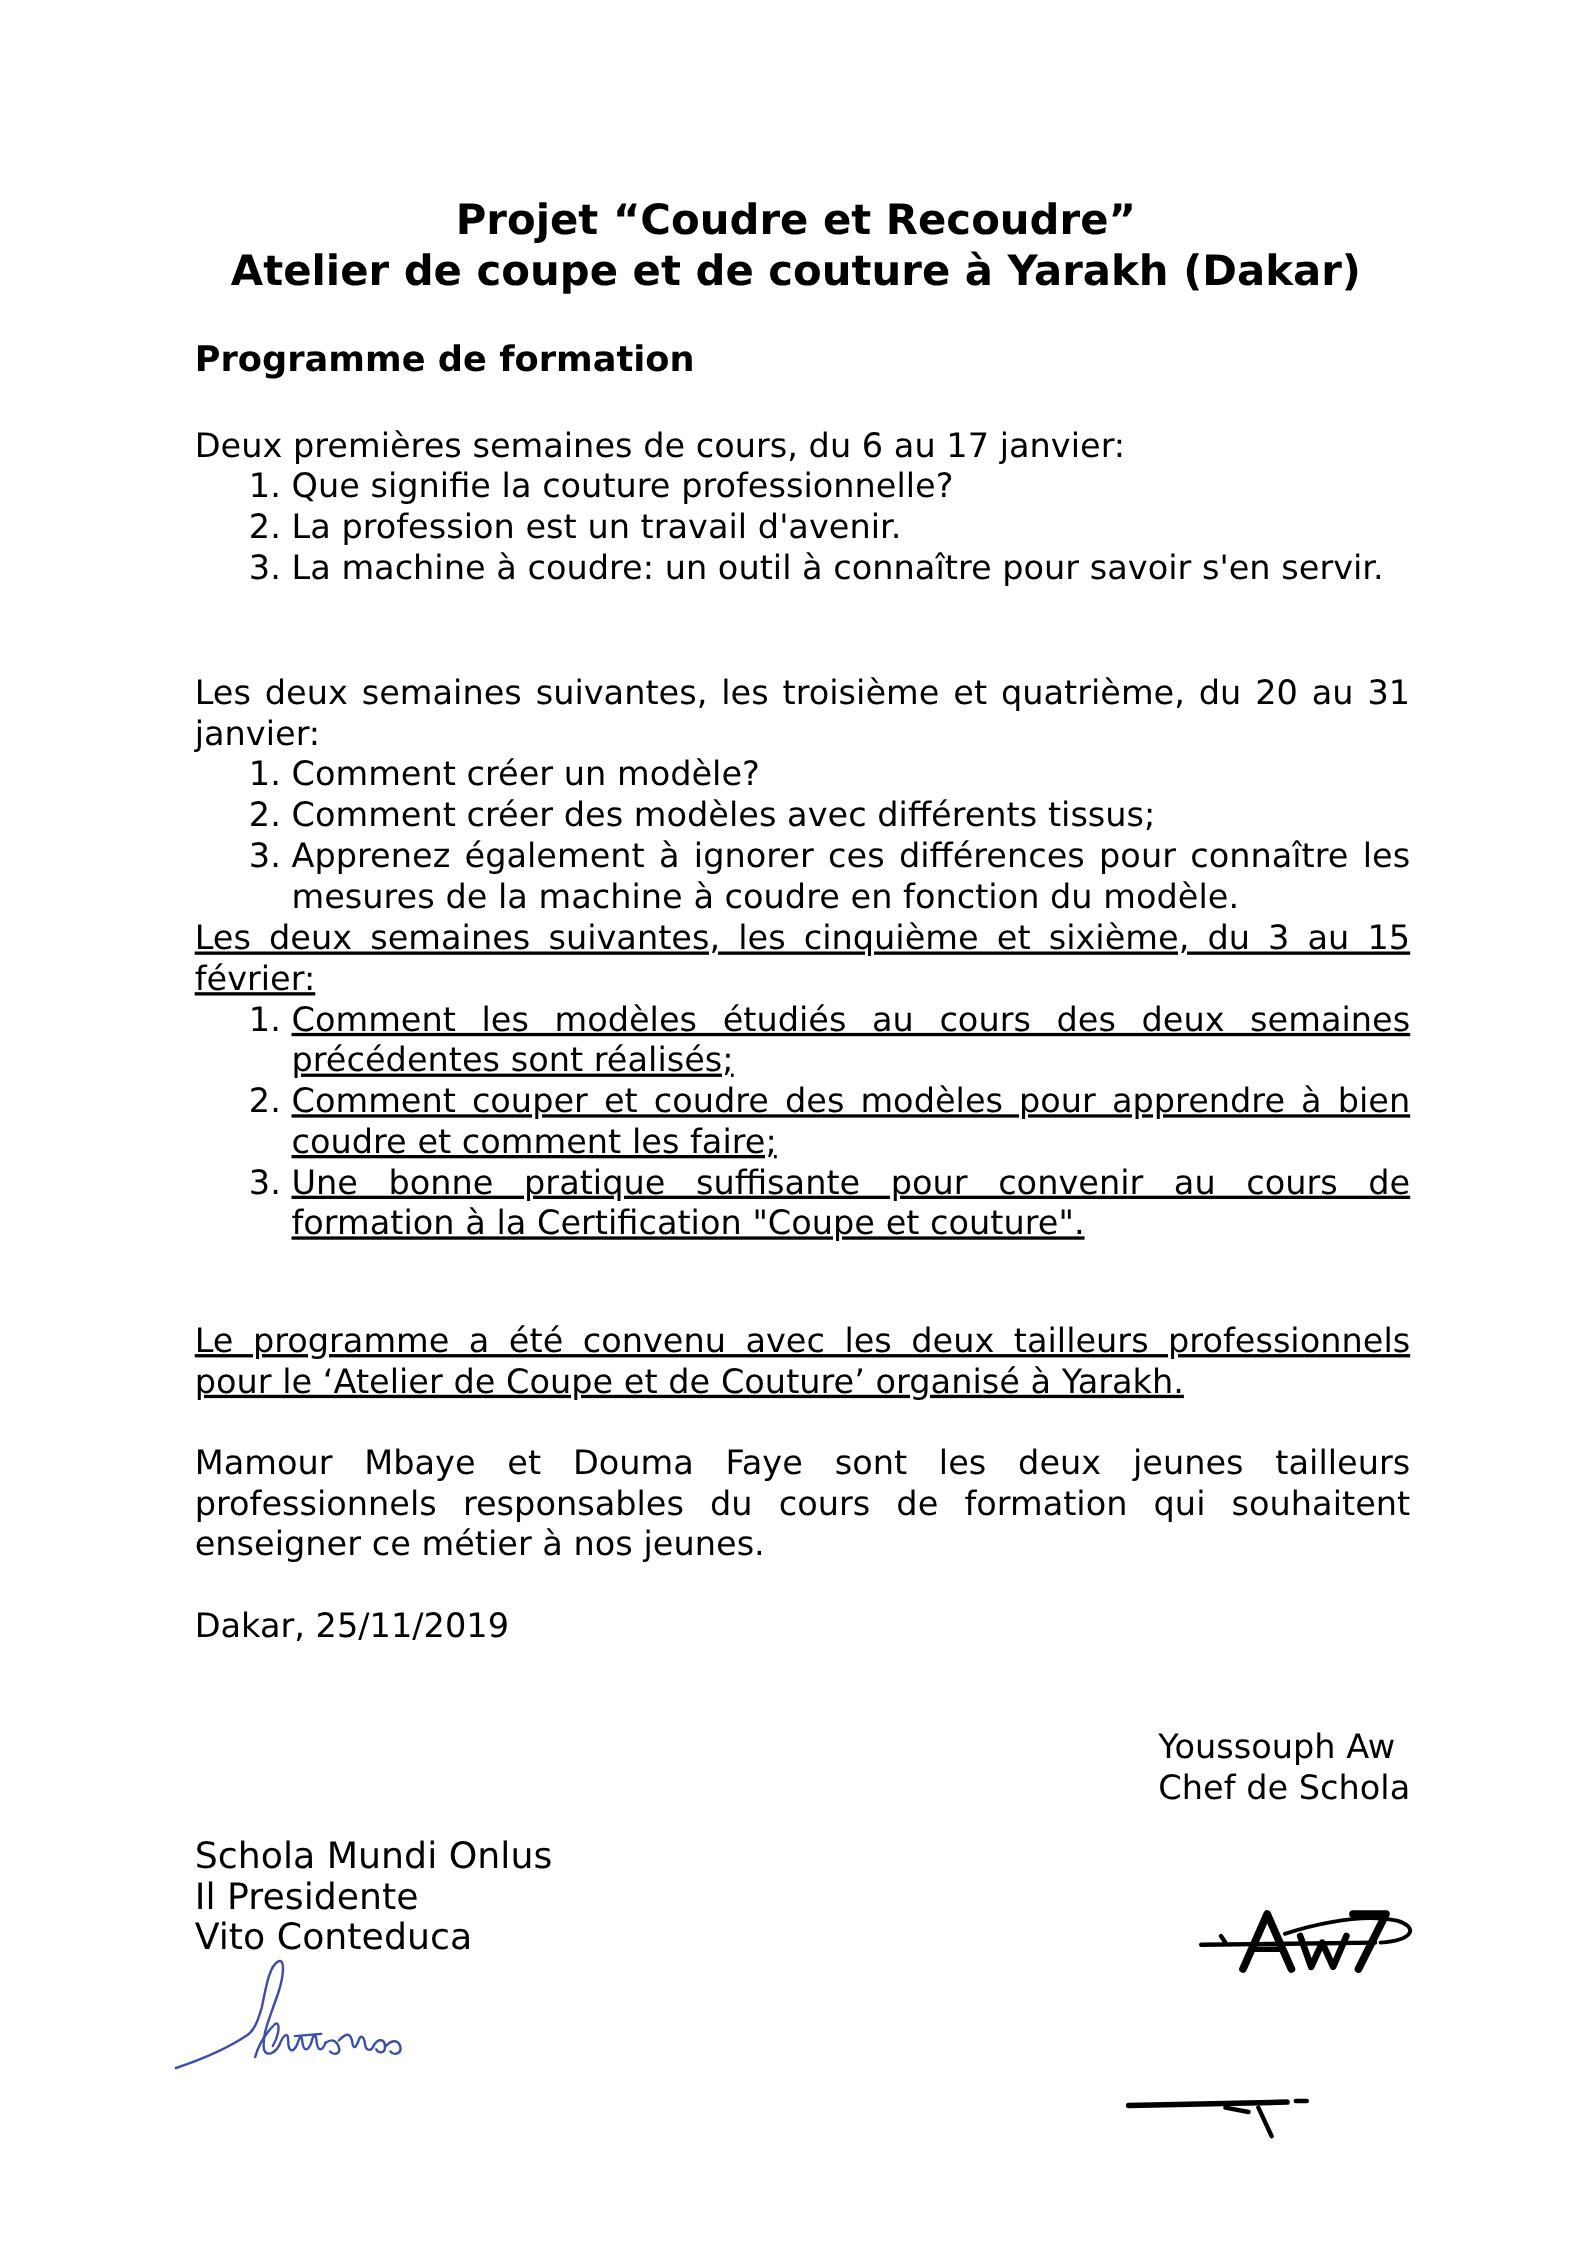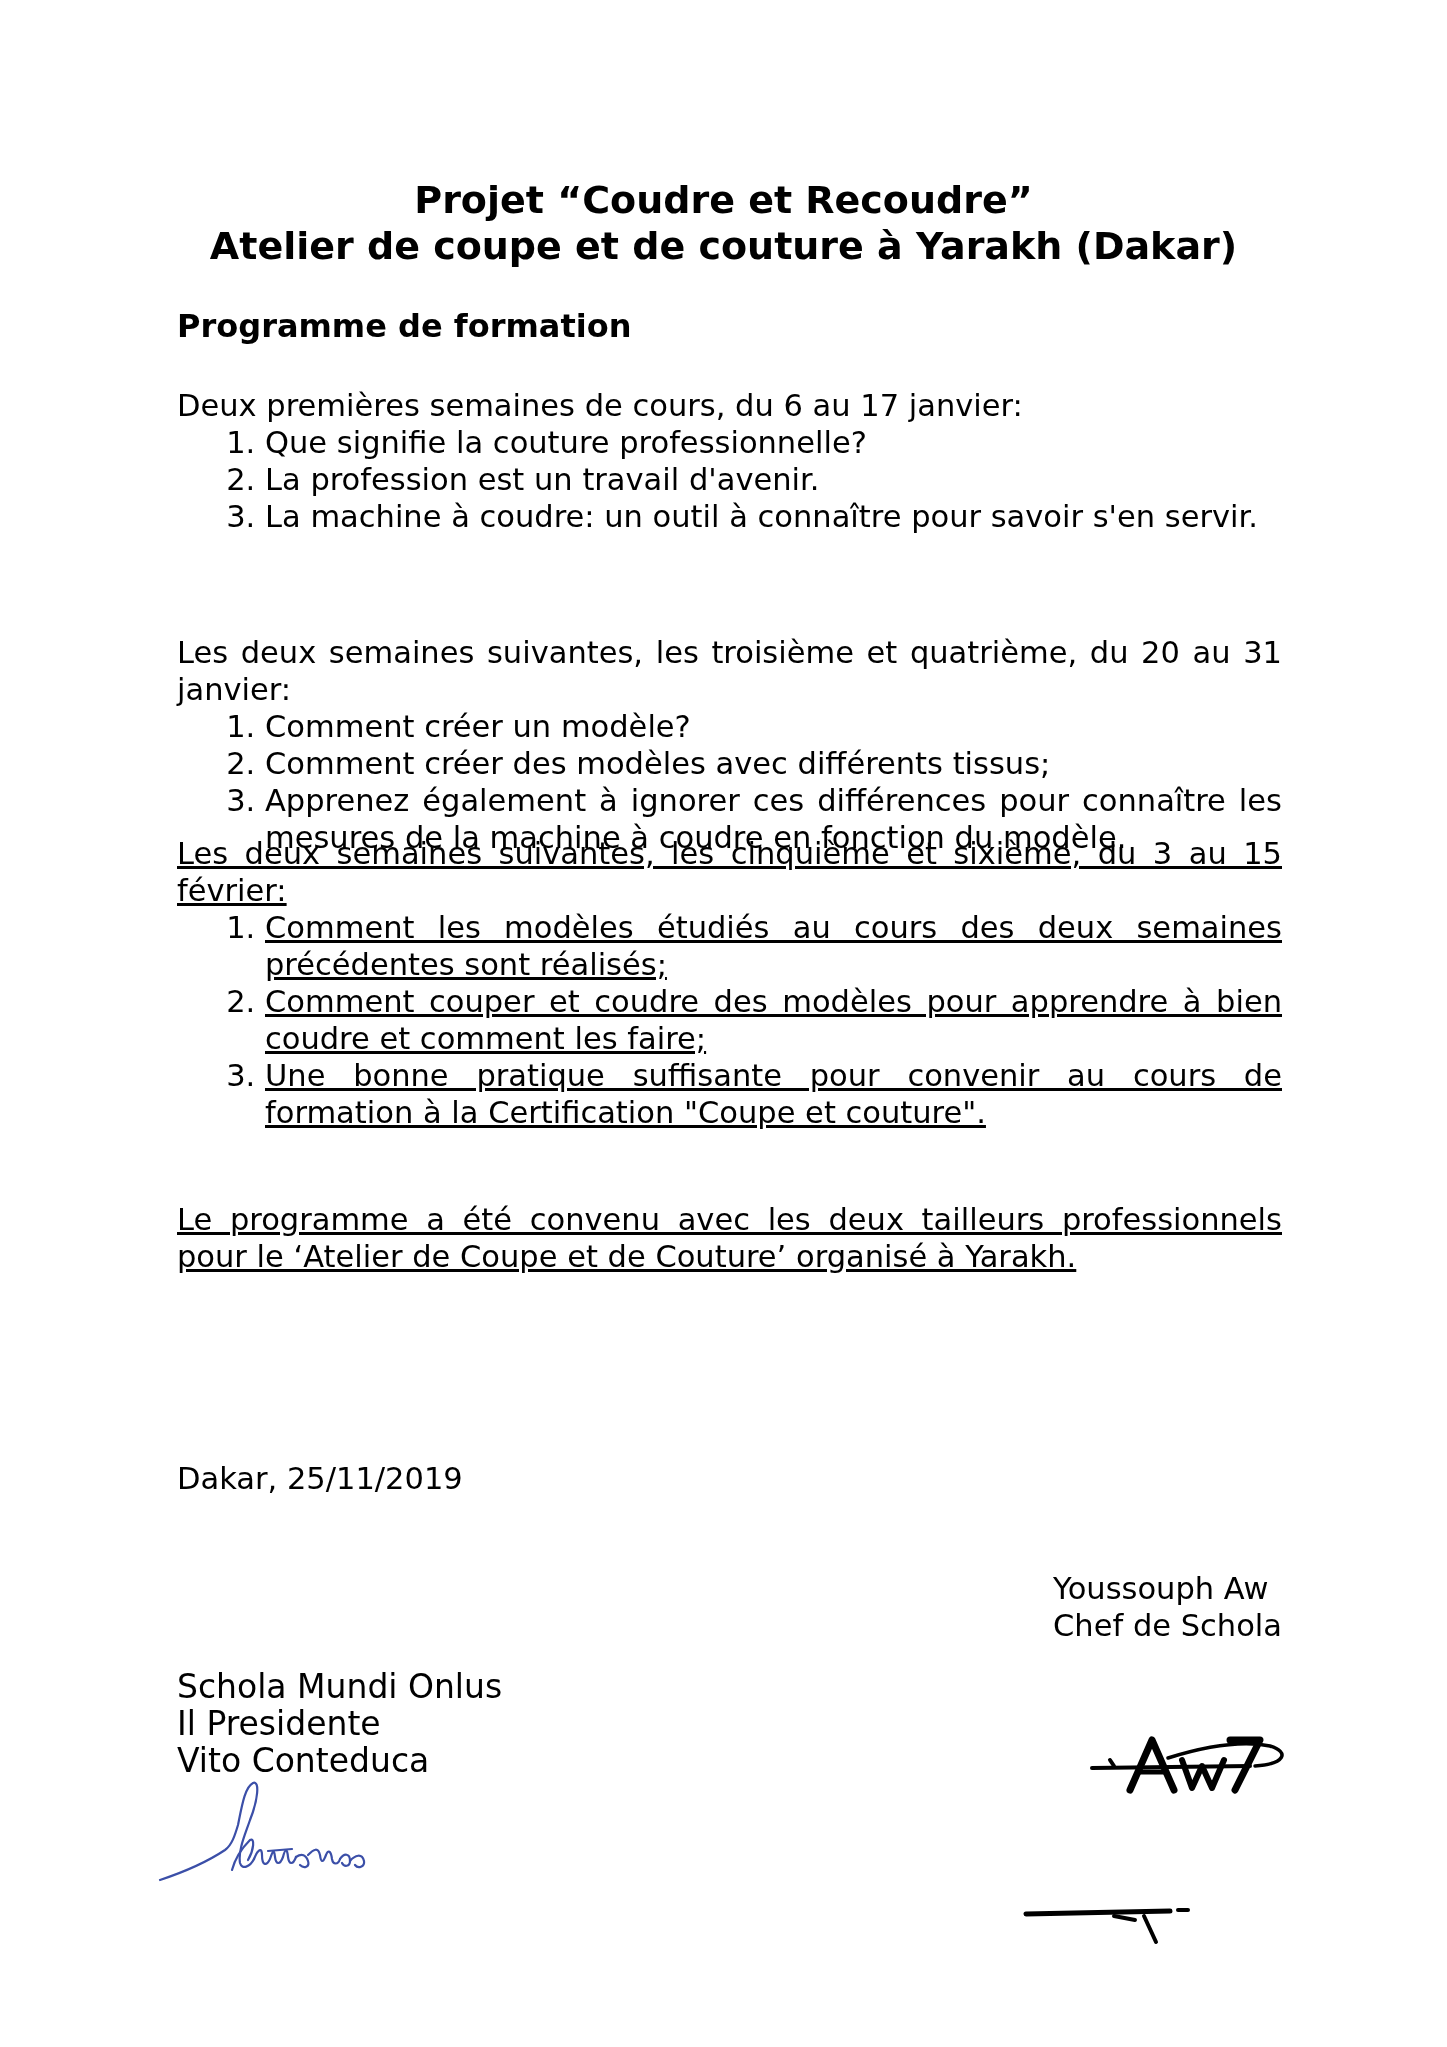--- a/index.html
+++ b/index.html
@@ -19,21 +19,21 @@
       font-weight: bold; font-size: 32px; line-height: 40px;
     }
     .body {
       position: absolute; left: 177px; width: 1105px;
       font-size: 30.5px; line-height: 37px; text-align: justify;
     }
     .body p { margin: 0; }
     .body ol { margin: 0; padding-left: 88px; }
     .body ol li { padding-left: 0; }
     .sec1 { top: 387px; }
-    .sec2 { top: 634px; }
+    .sec2 { top: 612px; }
     .sec3 { top: 835px; text-decoration: underline; }
     .para1 { top: 1201px; text-decoration: underline; }
     .para2 { top: 1312px; }
     .date { top: 1460px; }
     .sig-right {
       position: absolute; right: 165px; top: 1570px; 
       font-size: 30.5px; line-height: 37px;
     }
     .sig-left {
       position: absolute; left: 177px; top: 1668px;
@@ -79,20 +79,23 @@
       <li>Comment les modèles étudiés au cours des deux semaines précédentes sont réalisés;</li>
       <li>Comment couper et coudre des modèles pour apprendre à bien coudre et comment les faire;</li>
       <li>Une bonne pratique suffisante pour convenir au cours de formation à la Certification "Coupe et couture".</li>
     </ol>
   </div>
 
   <div class="body para1">
     <p>Le programme a été convenu avec les deux tailleurs professionnels pour le ‘Atelier de Coupe et de Couture’ organisé à Yarakh.</p>
   </div>
 
+  <div class="body para2">
+    <p>Mamour Mbaye et Douma Faye sont les deux jeunes tailleurs professionnels responsables du cours de formation qui souhaitent enseigner ce métier à nos jeunes.</p>
+  </div>
 
   <div class="body date">
     <p>Dakar, 25/11/2019</p>
   </div>
 
   <div class="sig-right">
     <span class="sig-line">Youssouph Aw</span>
     <span class="sig-line">Chef de Schola</span>
   </div>
 

